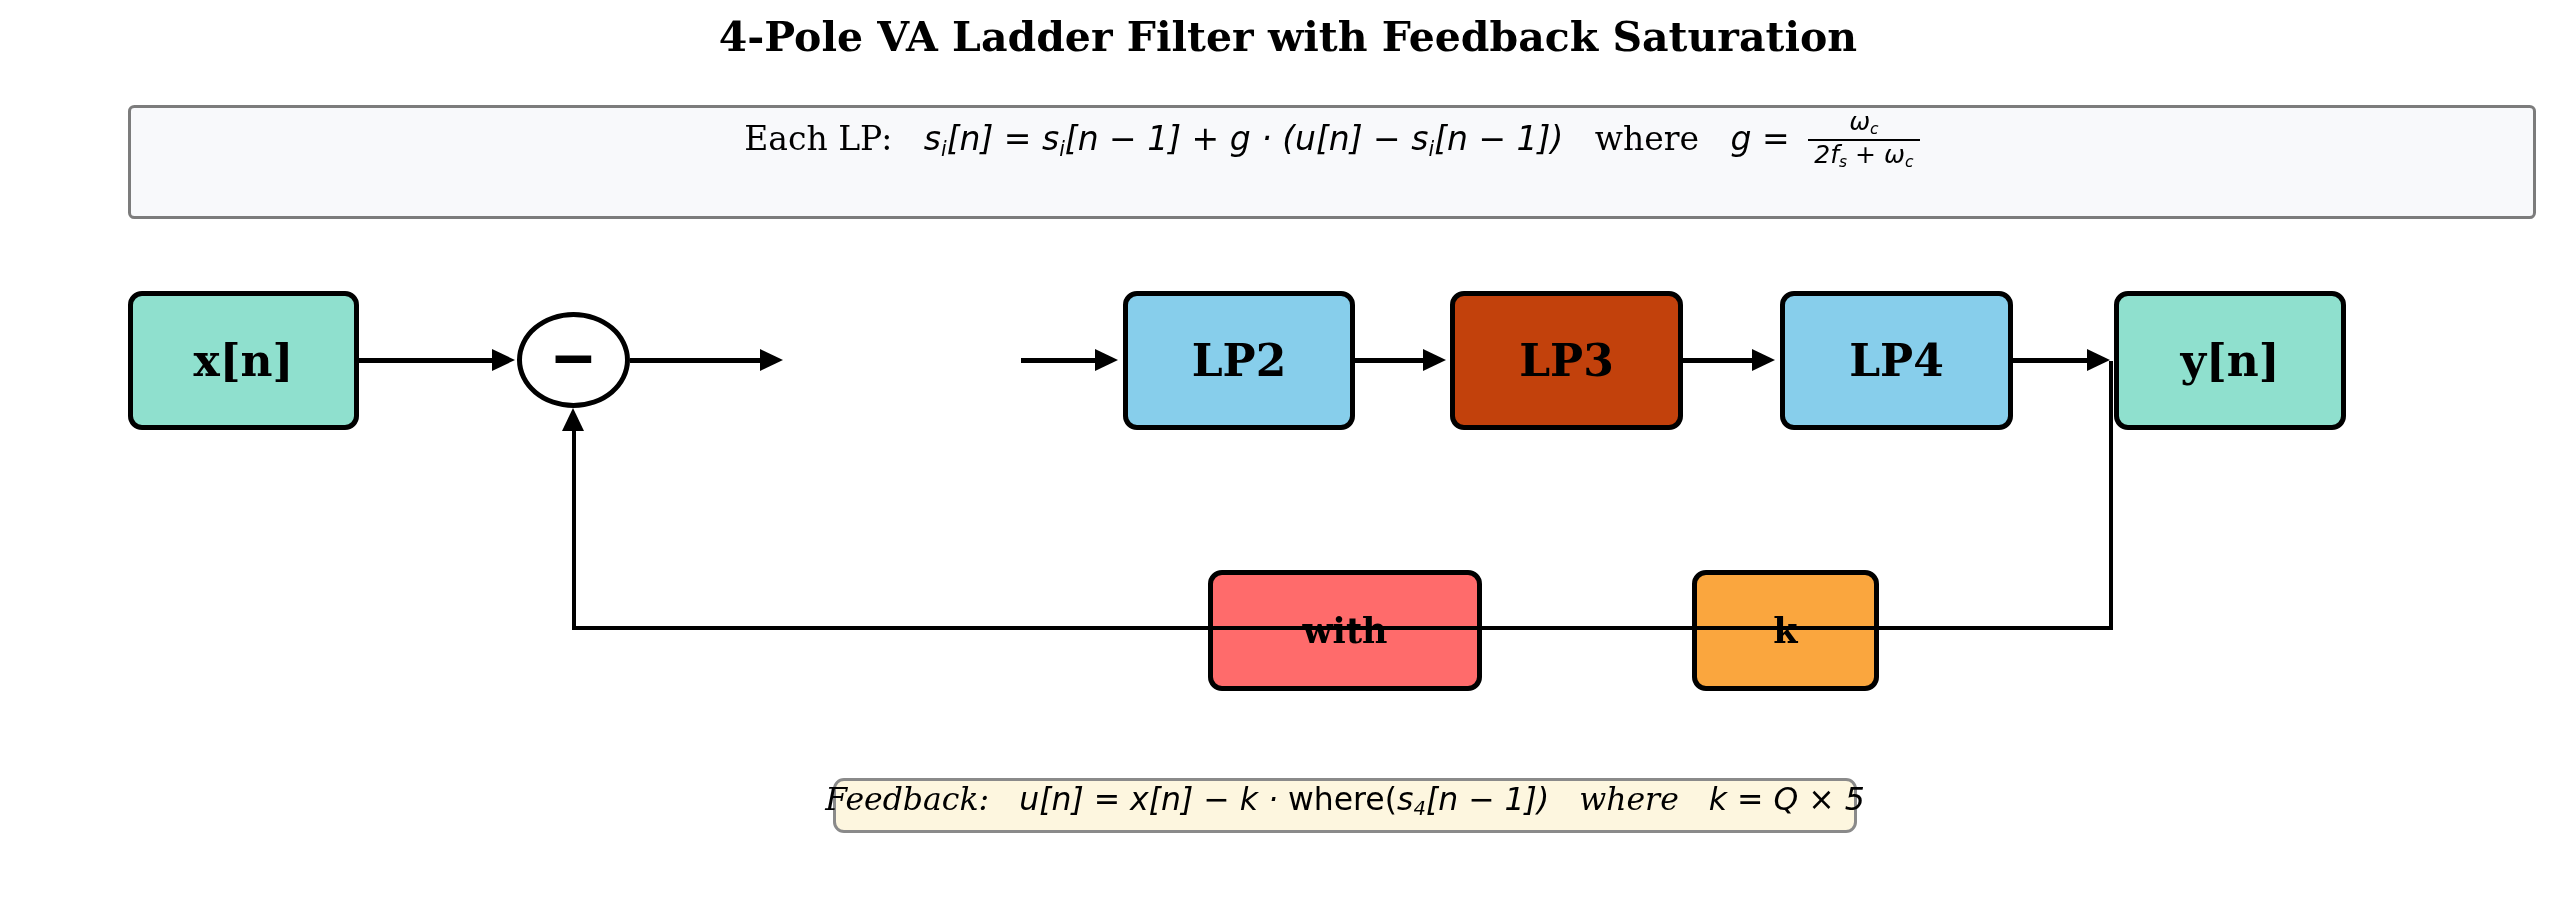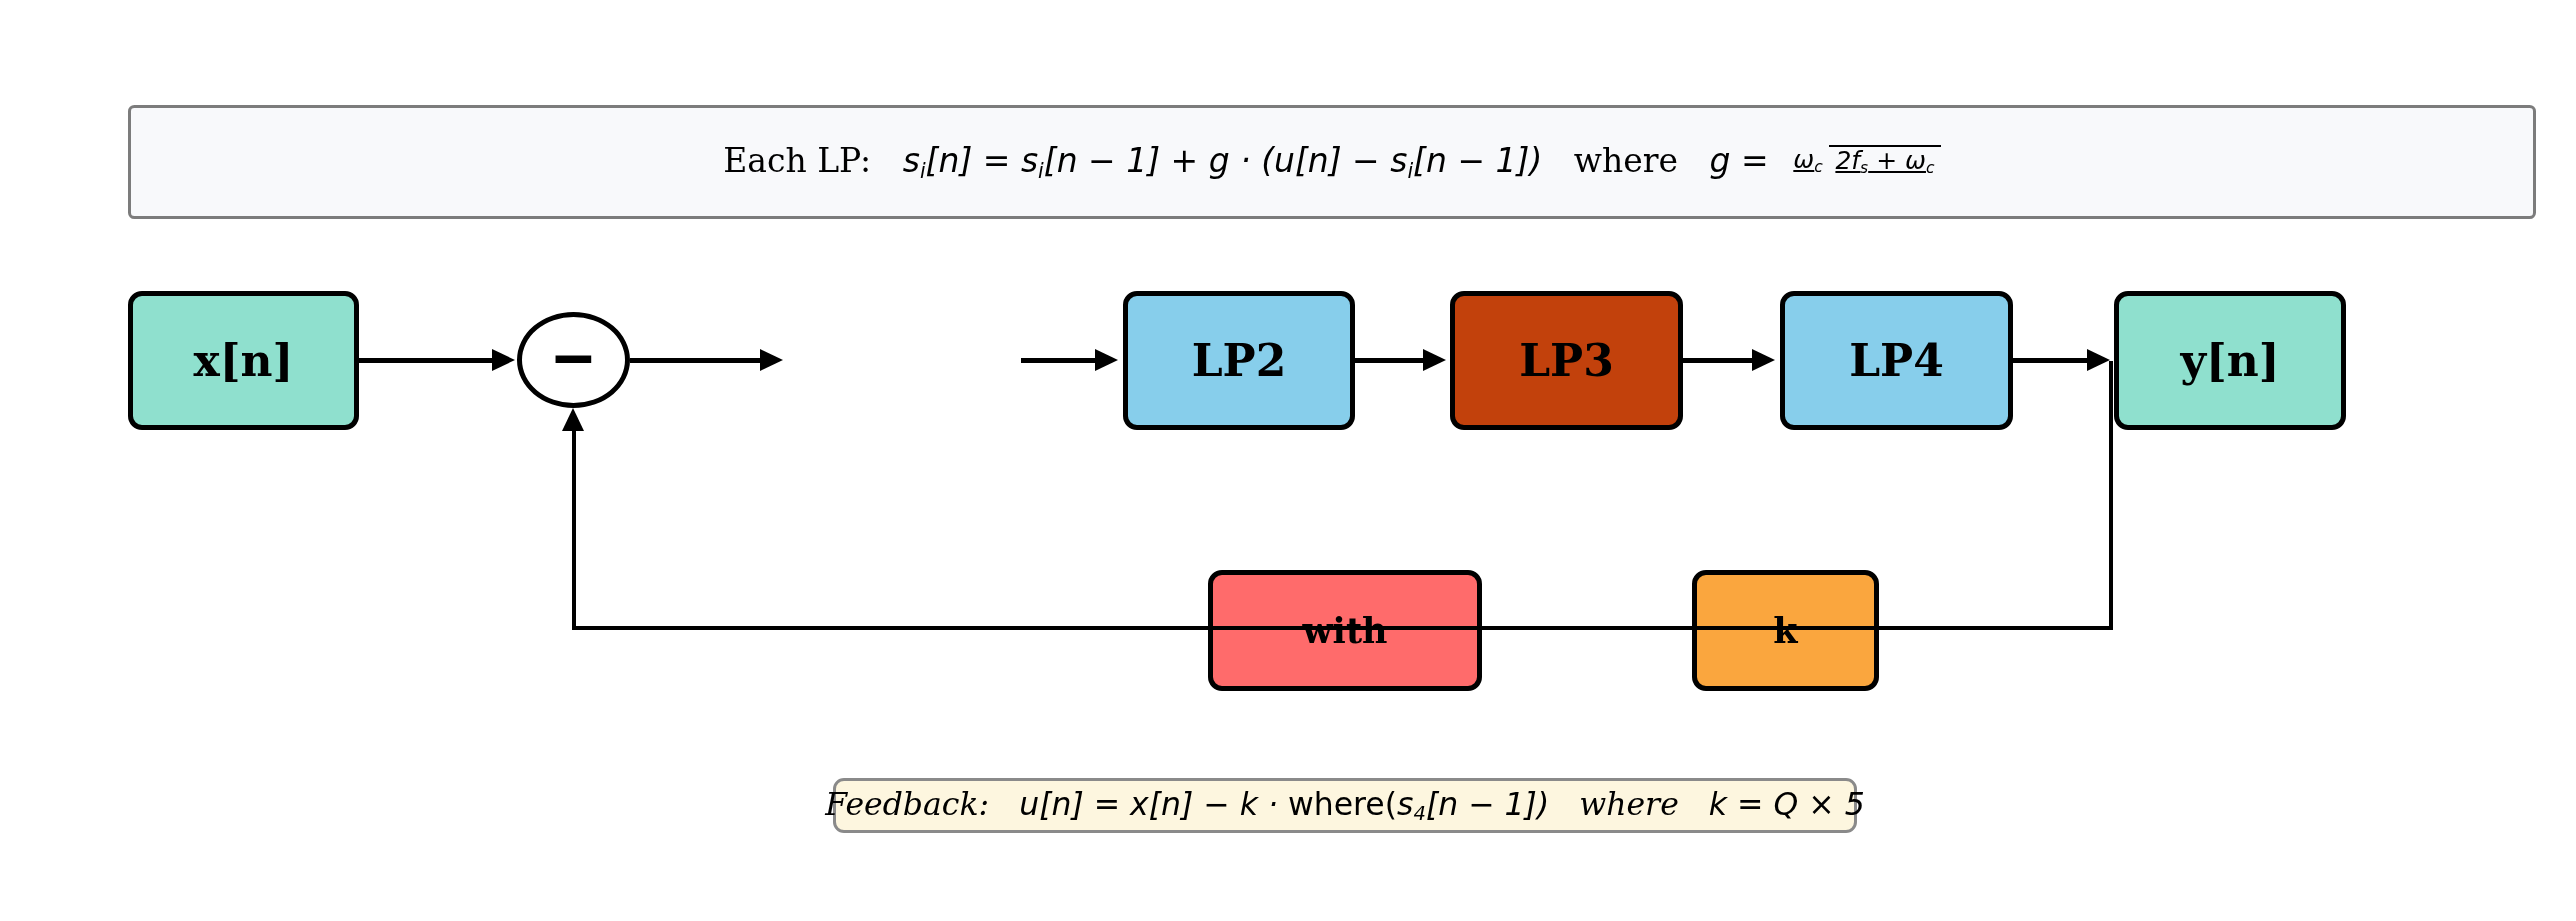--- a/index.html
+++ b/index.html
@@ -3,34 +3,34 @@
 <meta charset="utf-8">
 <style>
   html,body{margin:0;padding:0;background:#ffffff;}
   .canvas{position:relative;width:2576px;height:922px;background:#ffffff;overflow:hidden;
           font-family:"DejaVu Sans",sans-serif;color:#000;}
 
   .title{position:absolute;left:0;top:12.6px;width:100%;text-align:center;
          font-family:"DejaVu Serif",serif;font-weight:bold;font-size:41px;letter-spacing:0px;}
 
   
-  .formula-box{position:absolute;display:flex;align-items:center;justify-content:center;
+  .formula-box{position:absolute;display:flex;align-items:flex-start;justify-content:center;
                box-sizing:border-box;}
   .lp-box{left:128px;top:105px;width:2408px;height:114px;border:3.9px solid #7c7c7c;border-radius:6.3px;}
   .fb-box{left:833px;top:778px;width:1024px;height:55px;border:3.9px solid #8a8a8a;border-radius:11px;}
   .formula-line{display:flex;align-items:center;white-space:pre;font-size:33px;}
   .fb-box .formula-line{font-size:31.5px;}
 
   .seg-rm{font-family:"DejaVu Serif",serif;font-style:normal;}
   .seg-rmit{font-family:"DejaVu Serif",serif;font-style:italic;}
   .seg-it{font-family:"DejaVu Sans",sans-serif;font-style:italic;}
   .seg-up{font-family:"DejaVu Sans",sans-serif;font-style:normal;}
   .seg-sub{font-family:"DejaVu Sans",sans-serif;font-style:italic;font-size:0.62em;vertical-align:-0.28em;}
 
-  .frac{display:inline-flex;align-items:center;margin-left:7.9px;line-height:1.15;text-decoration:underline;}
+  .frac{display:inline-flex;flex-direction:column;align-items:center;margin-left:7.9px;line-height:1.15;}
   .frac .num,.frac .den{font-size:25px;padding:0 6.3px;white-space:pre;}
   .frac .den{border-top:2.4px solid #000;}
 
   
   .node{position:absolute;box-sizing:border-box;border:5.5px solid #000;border-radius:14px;
         display:flex;align-items:center;justify-content:center;
         font-family:"DejaVu Serif",serif;font-weight:bold;font-size:44px;z-index:1;}
   .n-x  {left:128px; top:291px;width:231px;height:139px;}
   .n-lp1{left:788px;top:291px;width:233px;height:139px;}
   .n-lp2{left:1123px;top:291px;width:232px;height:139px;align-items:center;}
@@ -65,20 +65,21 @@
   .fb-down{left:2109px;top:361px;height:269px;}
   .fb-horiz{left:572px;top:626px;width:1541px;}
   .fb-up{left:572px;top:427px;height:203px;}
   .fb-head{left:562px;top:408px;}
 </style>
 </head>
 <body>
 
 <div class="canvas">
 
+  <div class="title">4-Pole VA Ladder Filter with Feedback Saturation</div>
 
   <div class="formula-box lp-box" style="background-color: rgb(248, 249, 251); border-color: rgb(124, 124, 124);">
     <div class="formula-line">
       <span><span class="seg-rm">Each LP:   </span><span class="seg-it">s</span><span class="seg-sub">i</span><span class="seg-it">[n] = s</span><span class="seg-sub">i</span><span class="seg-it">[n − 1] + g · (u[n] − s</span><span class="seg-sub">i</span><span class="seg-it">[n − 1])</span><span class="seg-rm">   where   </span><span class="seg-it">g = </span></span>
       <span class="frac">
         <span class="num"><span class="seg-it">ω</span><span class="seg-sub">c</span></span>
         <span class="den"><span class="seg-it">2f</span><span class="seg-sub">s</span><span class="seg-it"> + ω</span><span class="seg-sub">c</span></span>
       </span>
     </div>
   </div>

